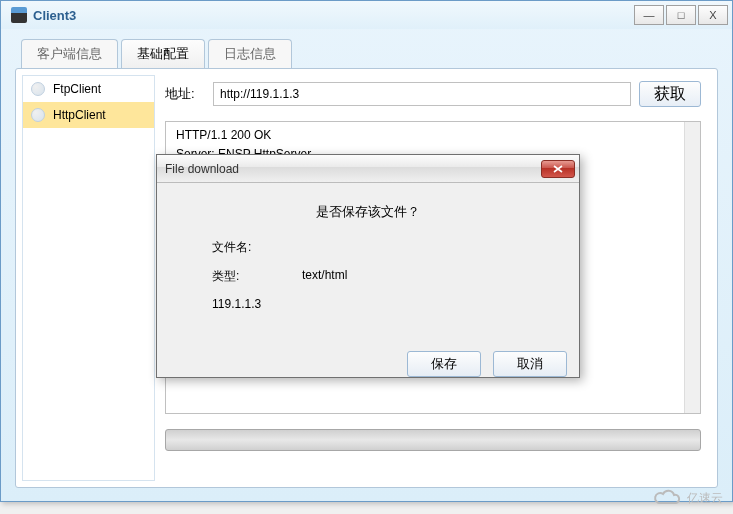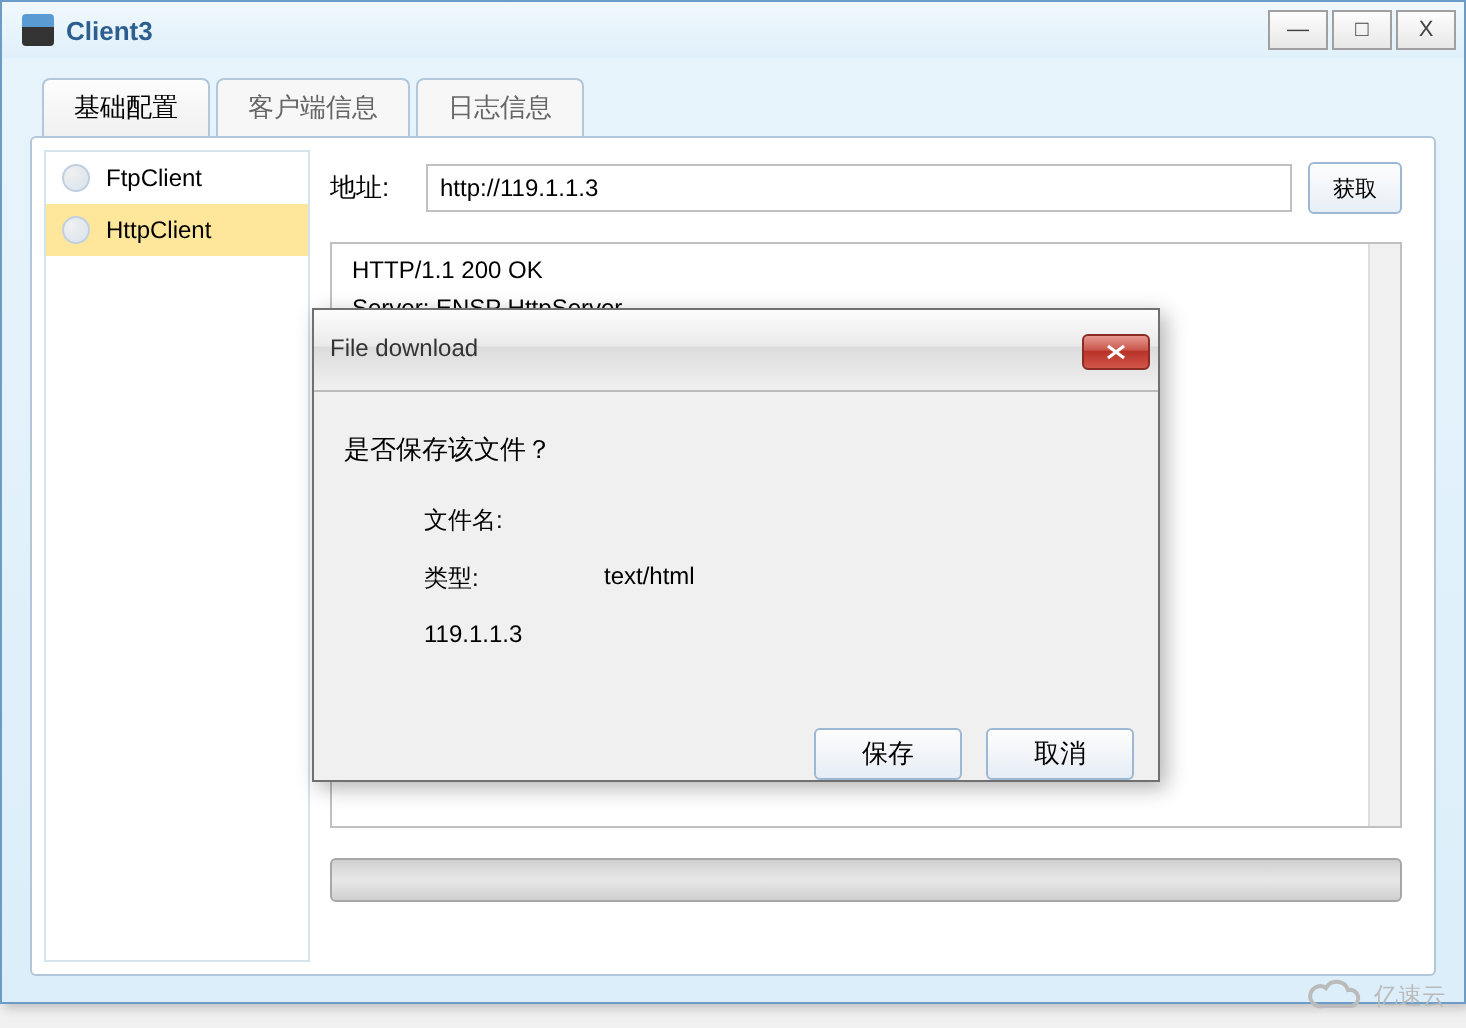--- a/index.html
+++ b/index.html
@@ -126,27 +126,27 @@
       font-size: 13px;
     }
     .addr-row input[type="text"] {
       flex: 1;
       height: 24px;
       border: 1px solid #c0c0c0;
       padding: 0 6px;
       background: #fff;
     }
     .get-btn {
-      width: 47px;
+      width: 62px;
       height: 26px;
       background: linear-gradient(to bottom, #fdfdfd, #e7eef6);
       border: 1px solid #9cb8d4;
       border-radius: 3px;
       cursor: pointer;
-      font-size: 11px;
+      font-size: 16px;
     }
     .response-box {
       border: 1px solid #c0c0c0;
       height: 293px;
       background: #fff;
       padding: 4px 10px;
       line-height: 1.6;
       font-size: 12px;
       position: relative;
       overflow: hidden;
@@ -172,25 +172,26 @@
       position: absolute;
       left: 156px;
       top: 154px;
       width: 424px;
       background: #f0f0f0;
       border: 1px solid #707070;
       box-shadow: 3px 3px 10px rgba(0,0,0,0.3);
       z-index: 10;
     }
     .dialog-titlebar {
-      height: 41px;
+      height: 28px;
       background: linear-gradient(to bottom, #fdfdfd 0%, #eaeaea 45%, #dcdcdc 46%, #f0f0f0 100%);
       border-bottom: 1px solid #bcbcbc;
       display: flex;
-      padding: 12px 4px;
+      align-items: center;
+      padding: 0 4px;
     }
     .dialog-titlebar .title-text {
       flex: 1;
       padding-left: 4px;
       color: #333;
     }
     .close-btn {
       width: 34px;
       height: 18px;
       background: linear-gradient(to bottom, #e89a91, #c9544b 45%, #b73126 46%, #d2564b);
@@ -203,20 +204,21 @@
       justify-content: center;
       cursor: pointer;
       font-size: 10px;
     }
     .dialog-body {
       padding: 20px 15px 10px 15px;
     }
     .dialog-prompt {
       margin-bottom: 18px;
       font-size: 13px;
+      text-align: center;
     }
     .dialog-row {
       display: flex;
       margin-bottom: 12px;
       padding-left: 40px;
       font-size: 13px;
     }
     .dialog-row .lbl {
       width: 90px;
     }
@@ -257,22 +259,22 @@
     <div class="app-icon"></div>
     <div class="title-text">Client3</div>
     <div class="win-controls">
       <div class="win-btn">—</div>
       <div class="win-btn">□</div>
       <div class="win-btn">X</div>
     </div>
   </div>
 
   <div class="tabs-bar">
+    <div class="tab">客户端信息</div>
     <div class="tab active">基础配置</div>
-    <div class="tab">客户端信息</div>
     <div class="tab">日志信息</div>
   </div>
 
   <div class="content-area">
     <div class="sidebar">
       <div class="sidebar-item">
         <div class="sidebar-dot"></div>
         <span>FtpClient</span>
       </div>
       <div class="sidebar-item selected">

